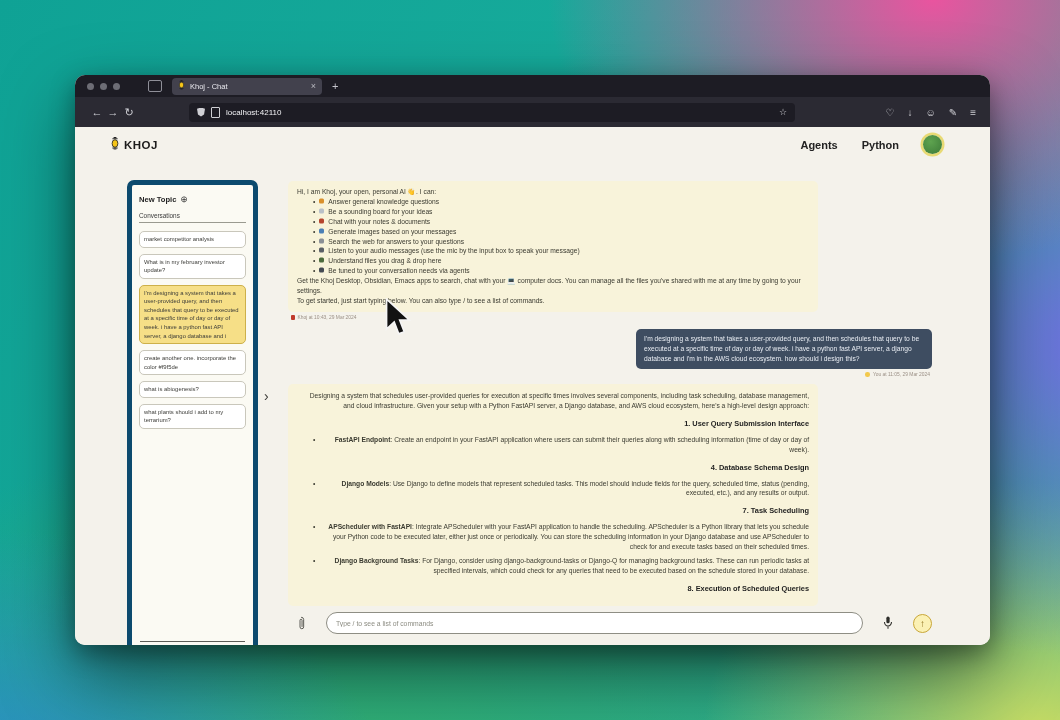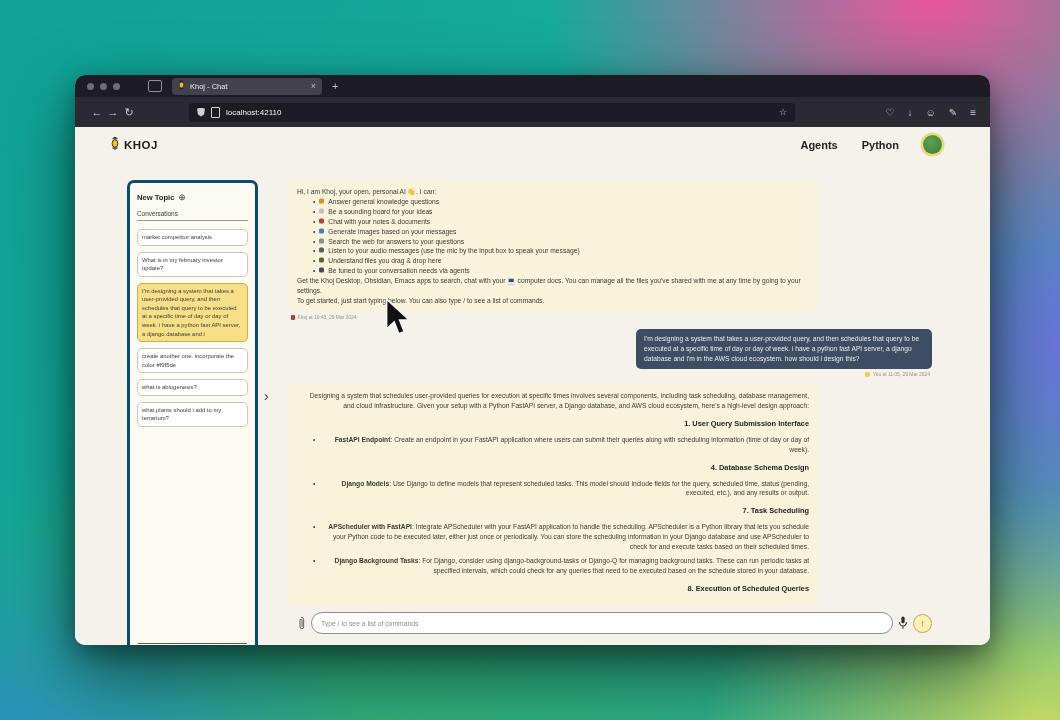--- a/index.html
+++ b/index.html
@@ -29,21 +29,21 @@
   .star{margin-left:auto;color:#cfcfd4;font-size:9px;}
   .ticons{margin-left:auto;display:flex;gap:13px;}
   .ticon{color:#cfcfd4;font-size:10px;}
   
   .content{position:relative;height:518px;background:#f4f2eb;}
   .appheader{display:flex;align-items:center;padding:8px 48px 2px 35px;}
   .logo{display:flex;align-items:center;gap:4px;font-size:11.5px;font-weight:800;letter-spacing:.5px;color:#1c1c1c;}
   .hnav{margin-left:auto;display:flex;align-items:center;gap:24px;font-size:11px;font-weight:700;color:#222;}
   .avatar{width:19px;height:19px;border-radius:50%;background:radial-gradient(circle at 40% 35%,#5ea34f,#3c7a38);box-shadow:0 0 0 2.5px #e8da74;}
   
-  .sidebar{position:absolute;left:52px;top:53px;width:131px;height:516px;background:#fbfaf3;border:3px solid #0c4a6e;border-radius:7px;padding:9px 7px 7px;box-sizing:border-box;display:flex;flex-direction:column;}
+  .sidebar{position:absolute;left:52px;top:53px;width:131px;height:516px;background:#fbfaf3;border:5px solid #0c4a6e;border-radius:7px;padding:9px 7px 7px;box-sizing:border-box;display:flex;flex-direction:column;}
   .newtopic{font-size:7.6px;font-weight:700;color:#1f1f1f;display:flex;align-items:center;gap:4px;}
   .plus{font-size:8.5px;font-weight:400;color:#333;}
   .convlabel{font-size:6.4px;color:#3a3a3a;border-bottom:1px solid #9a9a90;padding-bottom:3px;margin:8px 0 8px;}
   .convo{background:#fff;border:1px solid #c9c7bb;border-radius:5px;padding:3px 4px;font-size:5.9px;line-height:1.45;color:#3c3c38;margin-bottom:6px;}
   .convo.selected{background:#f6df87;border-color:#cdb04a;}
   .sspacer{flex:1;}
   .sdivider{border-top:1px solid #5c5c56;margin:4px 1px 5px;}
   .activelabel{font-size:6.2px;color:#333;margin-bottom:4px;}
   .agentcard{background:#f8f2d6;border-radius:6px;padding:5px 7px;display:flex;align-items:center;gap:7px;font-size:7.8px;font-weight:700;color:#1d1d1d;}
   .chev{position:absolute;left:189px;top:262px;font-size:14px;color:#3c3c38;line-height:1;}
@@ -59,21 +59,21 @@
   .minismiley{width:4.5px;height:4.5px;background:#f2c94c;border-radius:50%;}
   .userrow{display:flex;margin-top:9px;}
   .userbubble{margin-left:auto;margin-right:3px;width:296px;box-sizing:border-box;background:#3e4d61;color:#e9edf3;border-radius:5px;padding:5px 8px;font-size:6.7px;line-height:1.5;}
   .response{margin-top:7px;text-align:right;}
   .resp-p{margin:1px 0 5px;}
   .resp-h{font-size:7.4px;font-weight:800;color:#1e1e1e;margin:8px 0 5px;}
   .resp-li{position:relative;margin:0 0 4px 16px;padding-left:7px;}
   .resp-li::before{content:"•";position:absolute;left:0;top:0;}
   .resp-li b{font-weight:800;}
   
-  .inputrow{position:absolute;left:222px;top:483px;width:635px;height:26px;display:flex;align-items:center;gap:5px;background:#f4f2eb;}
+  .inputrow{position:absolute;left:222px;top:483px;width:635px;height:26px;display:flex;align-items:center;gap:20px;background:#f4f2eb;}
   .chatinput{flex:1;height:20px;border:1px solid #8e8e84;border-radius:11px;background:#fff;font-size:6.8px;font-family:"Liberation Sans",sans-serif;padding:0 9px;color:#333;outline:none;}
   .chatinput::placeholder{color:#8d8d83;}
   .sendbtn{width:19px;height:19px;border-radius:50%;background:#fbf1b4;border:1.6px solid #c9a737;box-sizing:border-box;display:flex;align-items:center;justify-content:center;font-size:10px;font-weight:700;color:#8a6d1a;}
   .cursor{position:absolute;left:385px;top:298px;z-index:50;}
 </style>
 </head>
 <body>
 
 <div class="desktop">
   <div class="window">

